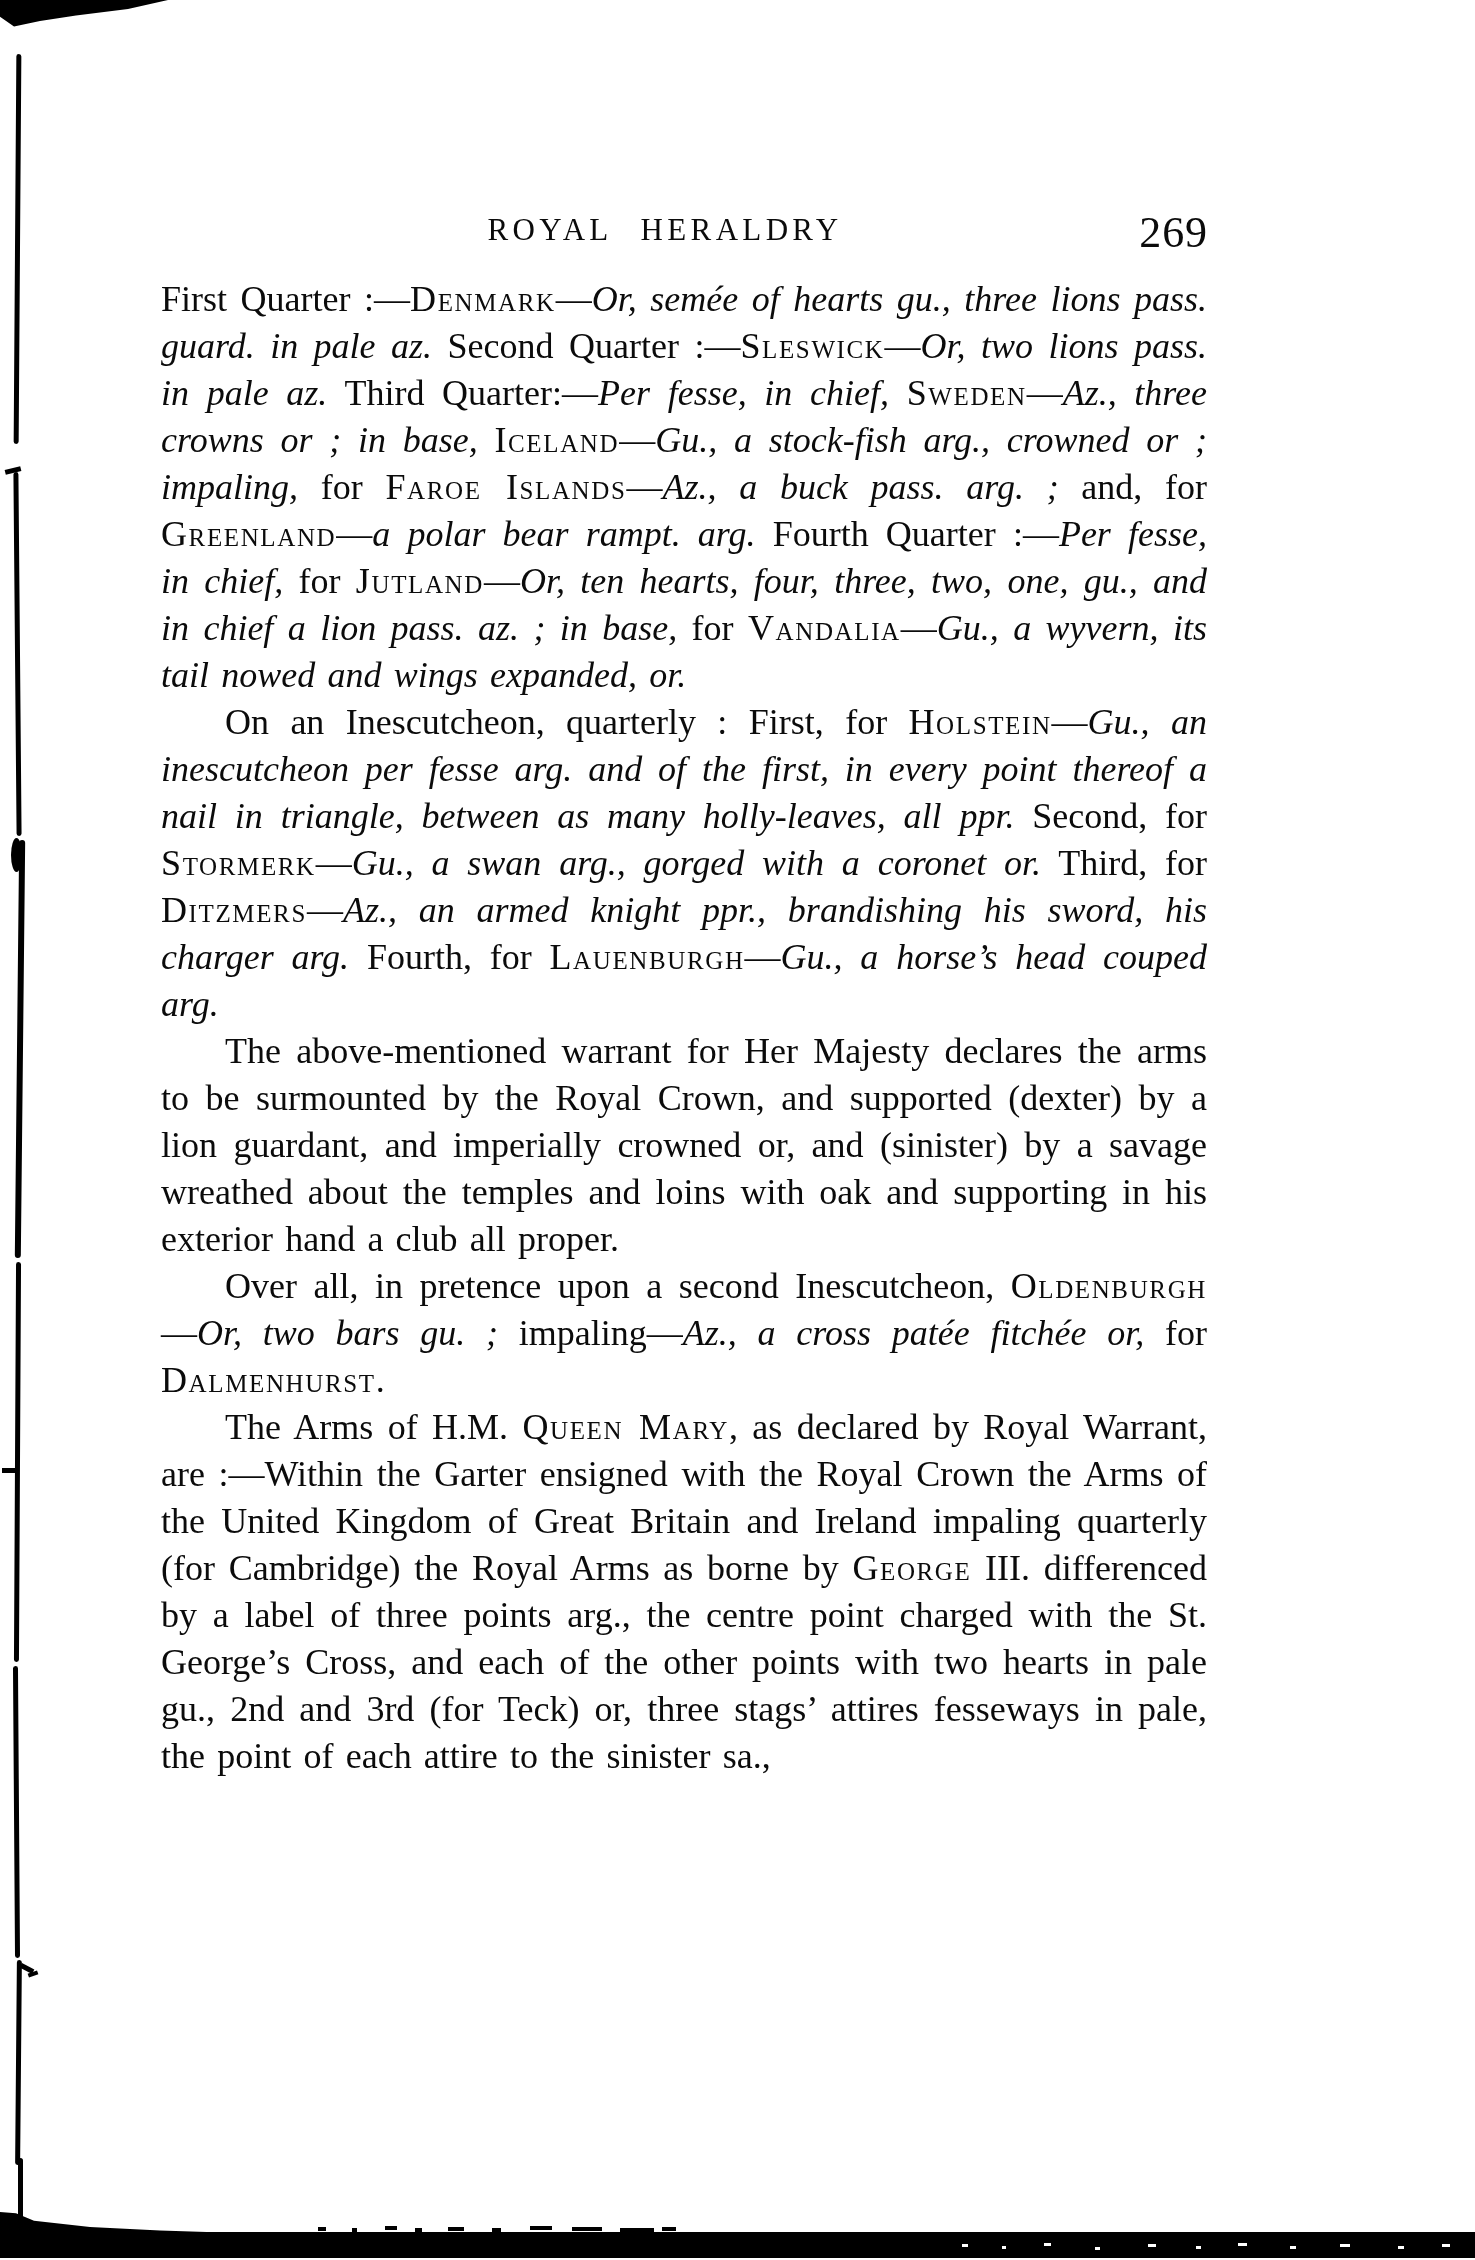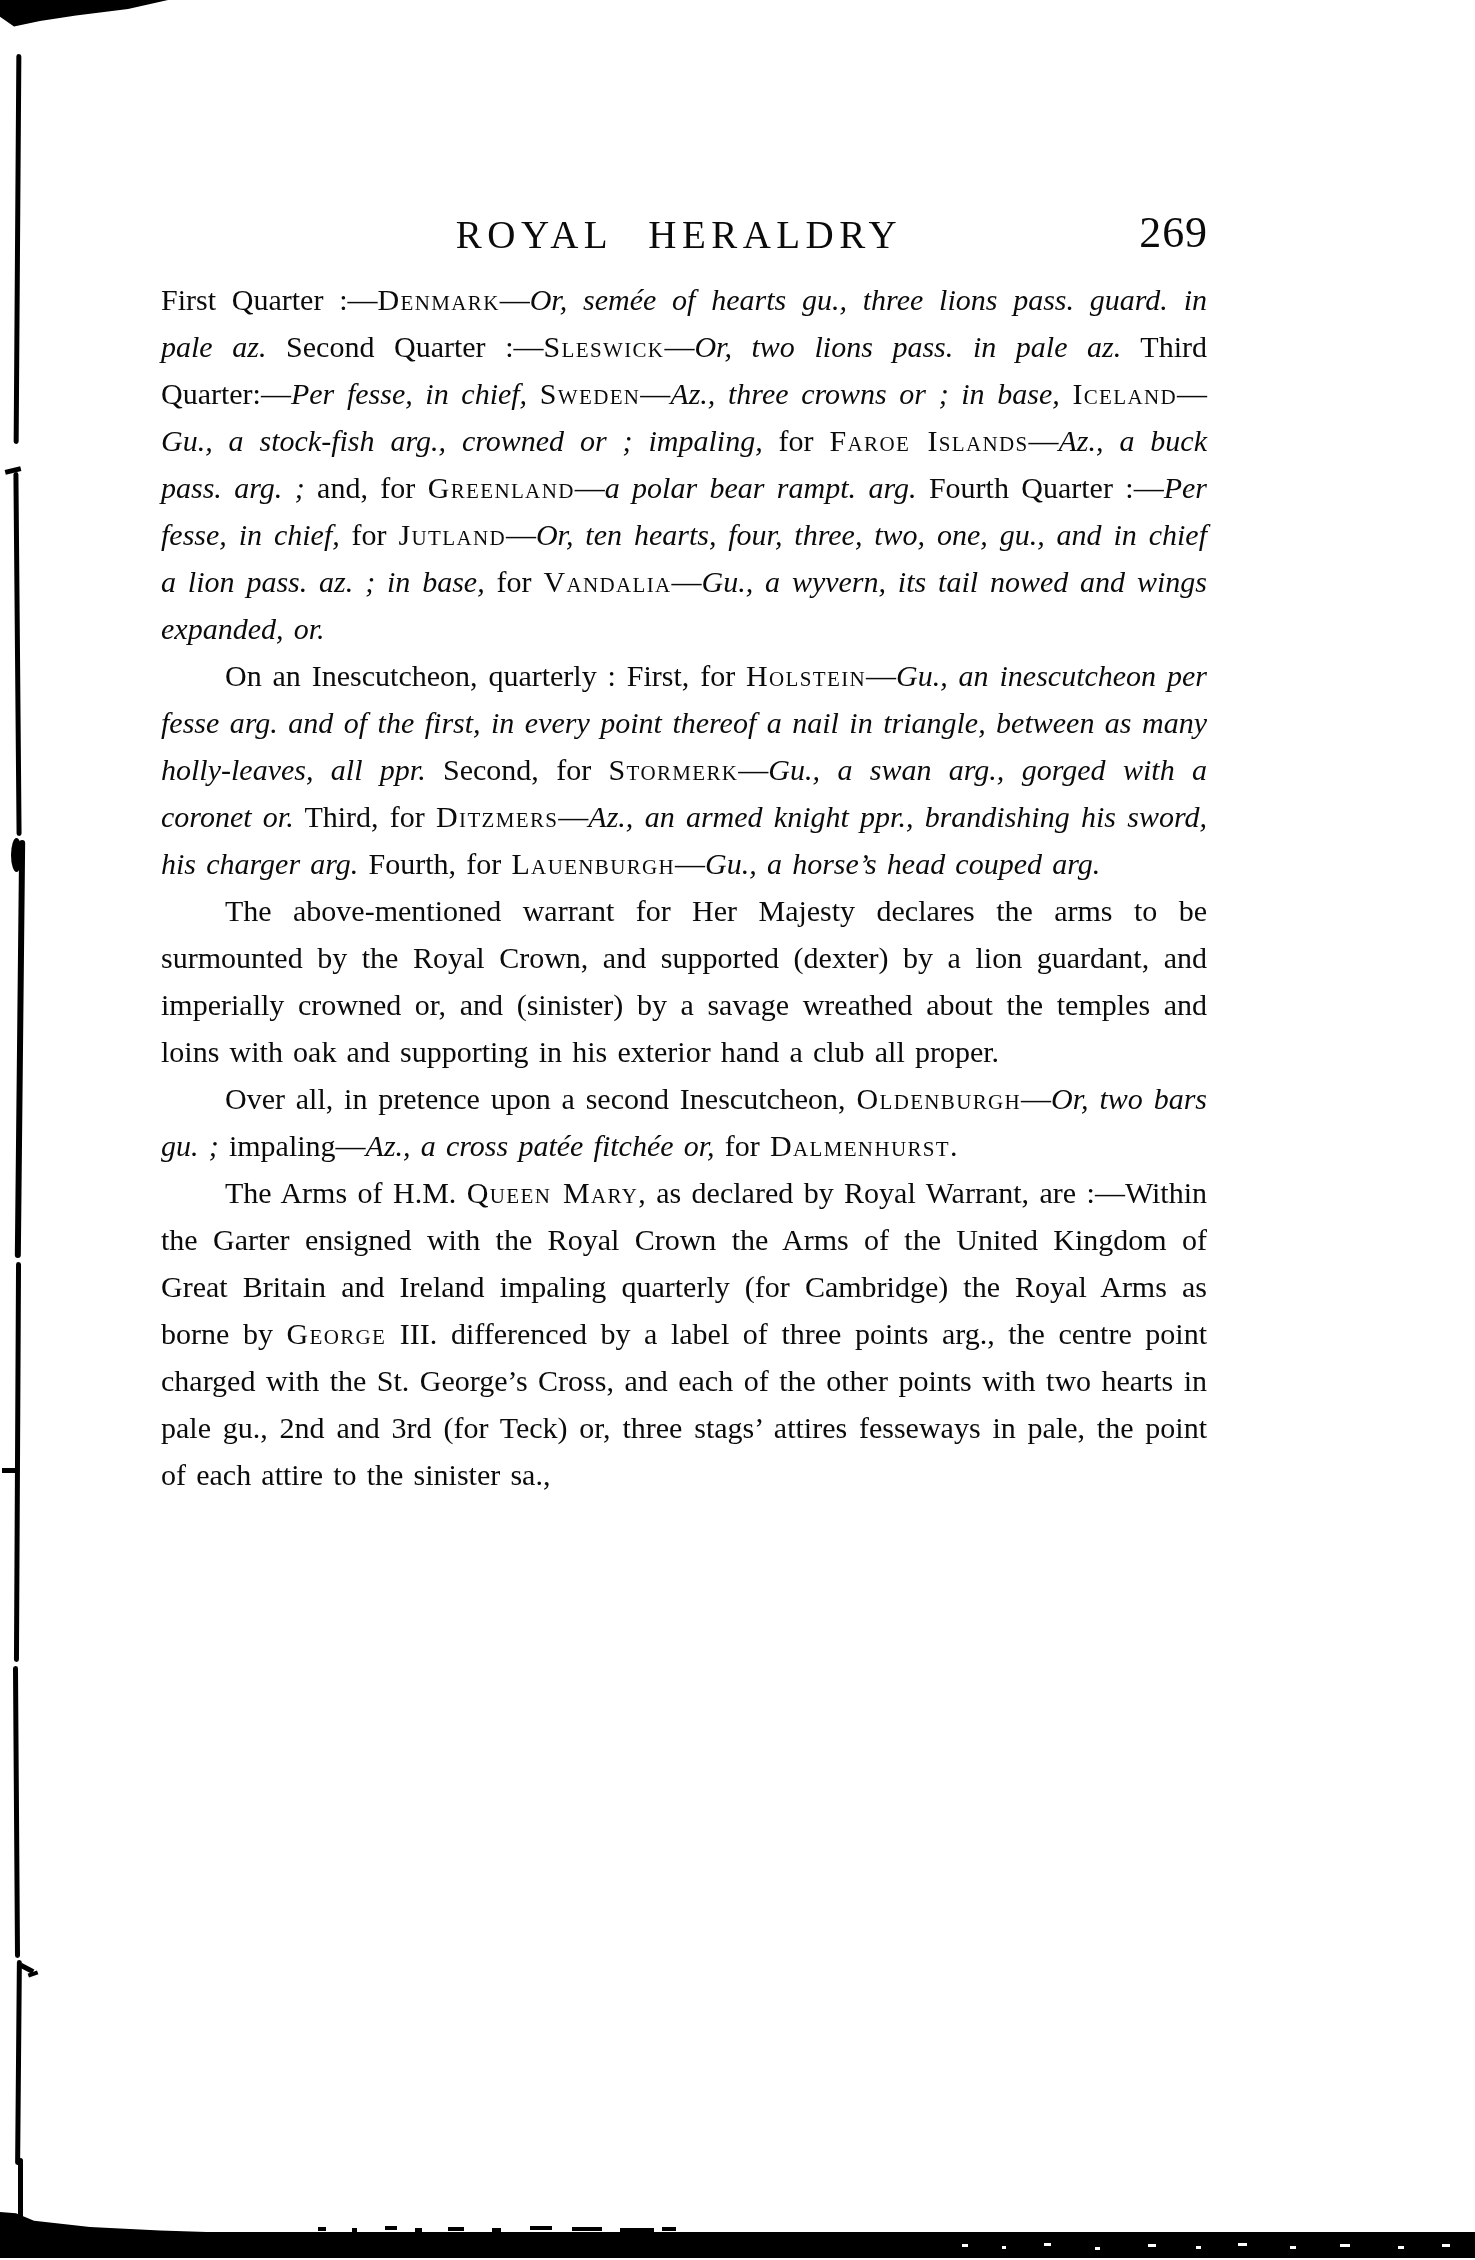--- a/index.html
+++ b/index.html
@@ -20,31 +20,31 @@
   .mark{position:absolute;background:#000;}
   .bottom-bar{position:absolute;left:0;top:2232px;width:1475px;height:26px;background:#000;}
   .bottom-wedge{
     position:absolute;left:0;top:2212px;width:230px;height:22px;background:#000;
     clip-path:polygon(0 0,16px 6%,34px 40%,90px 68%,160px 84%,230px 94%,230px 100%,0 100%);
   }
   .speck-b{position:absolute;background:#000;height:4px;}
   .speck-w{position:absolute;background:#fff;height:3px;}
   
   .running-head{
-    position:absolute;left:156px;top:212px;width:1046px;
-    text-align:center;font-size:39px;letter-spacing:.14em;word-spacing:.55em;
+    position:absolute;left:142px;top:212px;width:1046px;
+    text-align:center;font-size:31px;letter-spacing:.14em;word-spacing:.55em;
     white-space:nowrap;
   }
   .page-number{
     position:absolute;top:207px;left:1132px;width:76px;
     font-size:44px;letter-spacing:.02em;text-align:right;
   }
   .page-body{
     position:absolute;left:161px;top:276px;width:1046px;
-    font-size:30px;line-height:47px;
+    font-size:36px;line-height:47px;
     text-align:justify;text-justify:inter-word;
     word-spacing:.09em;
   }
   .page-body p{margin:0;padding:0;}
   .page-body p.indent{text-indent:64px;}
   .it{font-style:italic;}
   .sc{font-variant:small-caps;font-variant-caps:small-caps;letter-spacing:.045em;}
   .rm{font-style:normal;}
 </style>
 </head>

